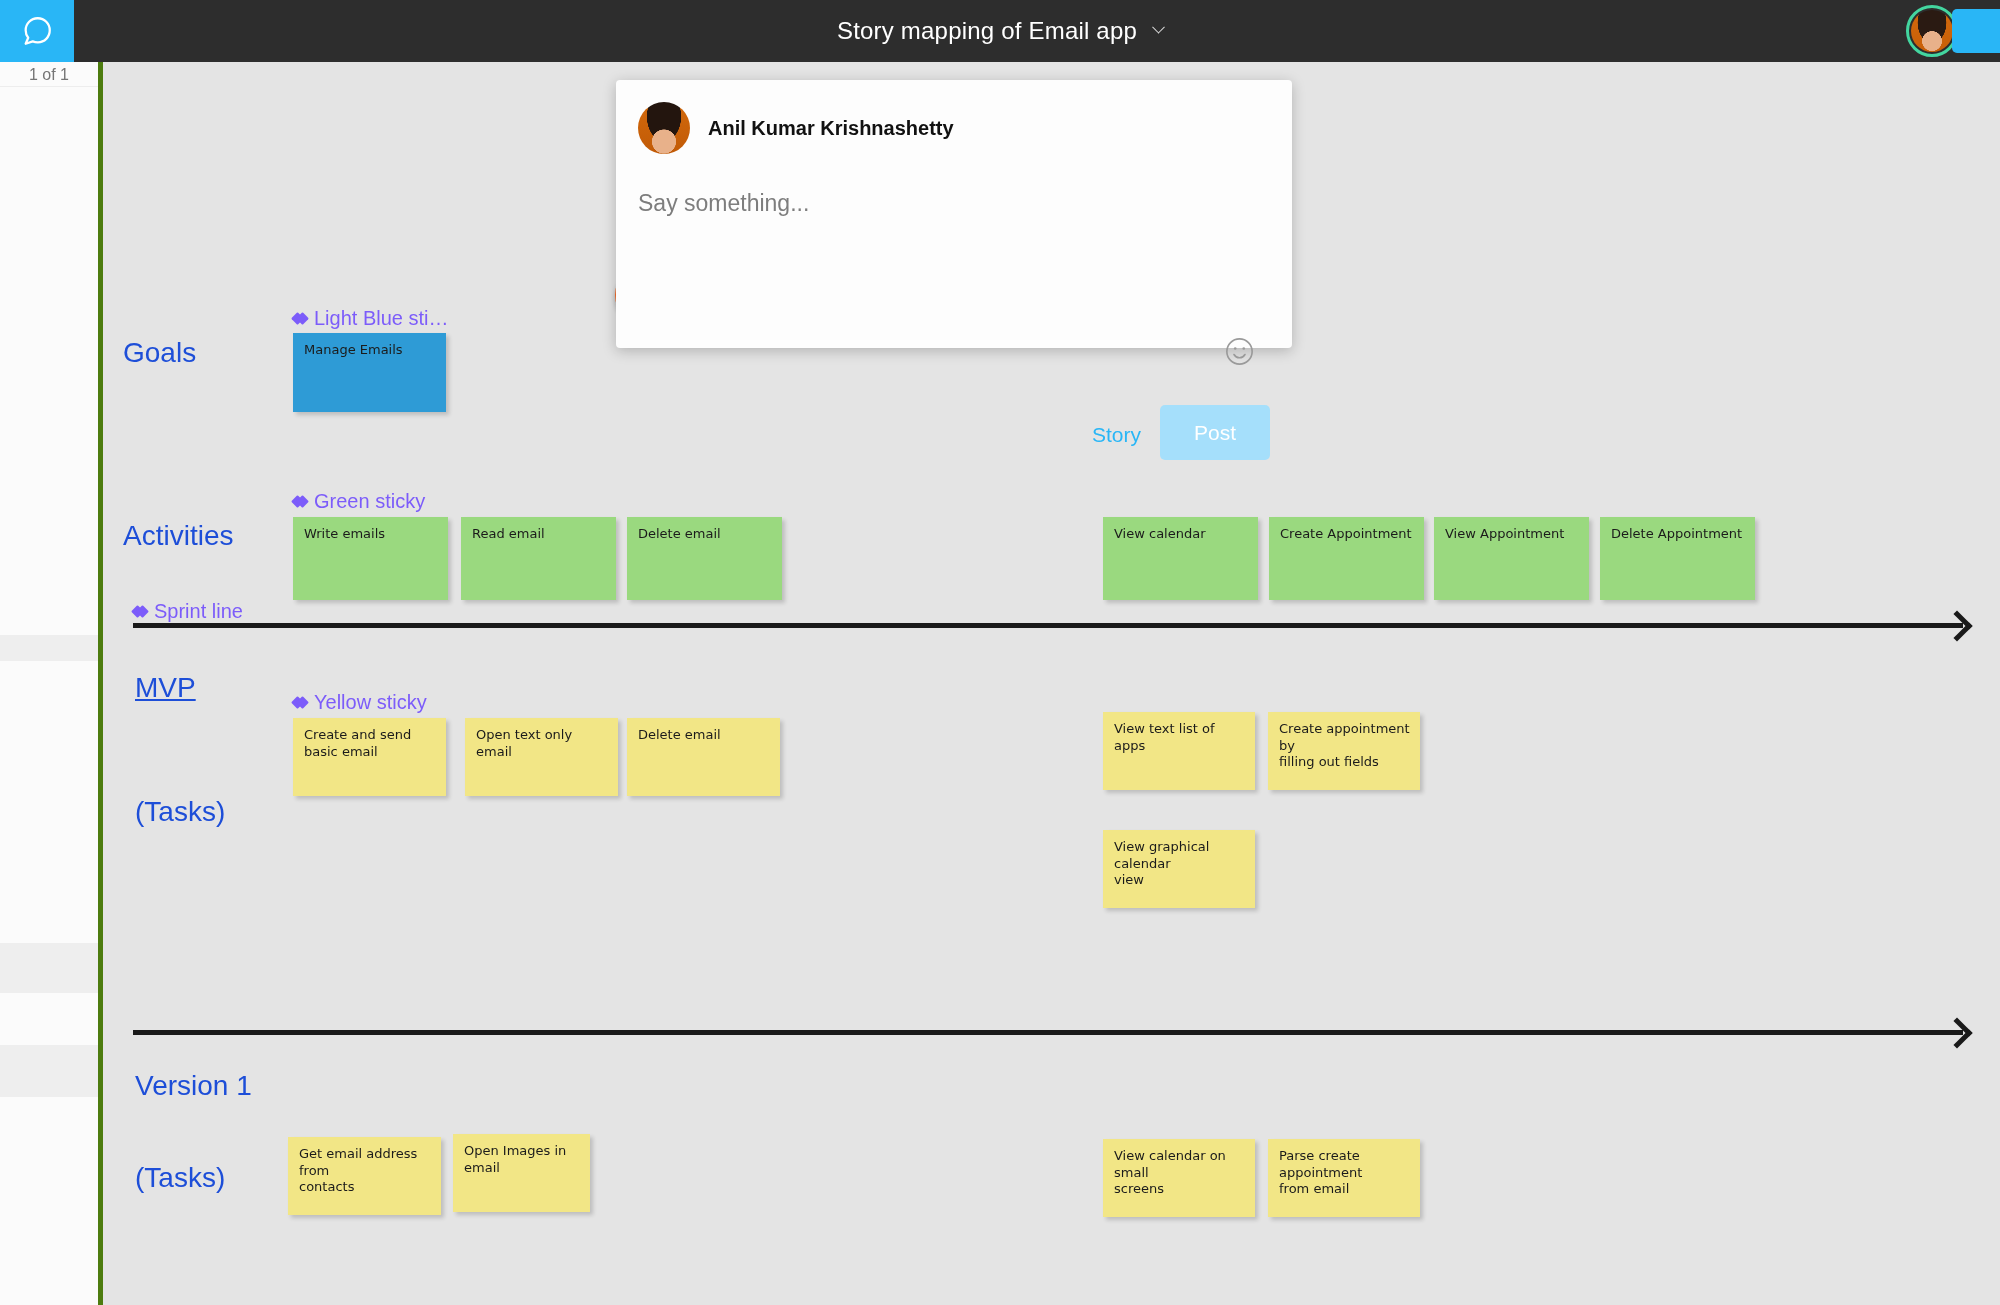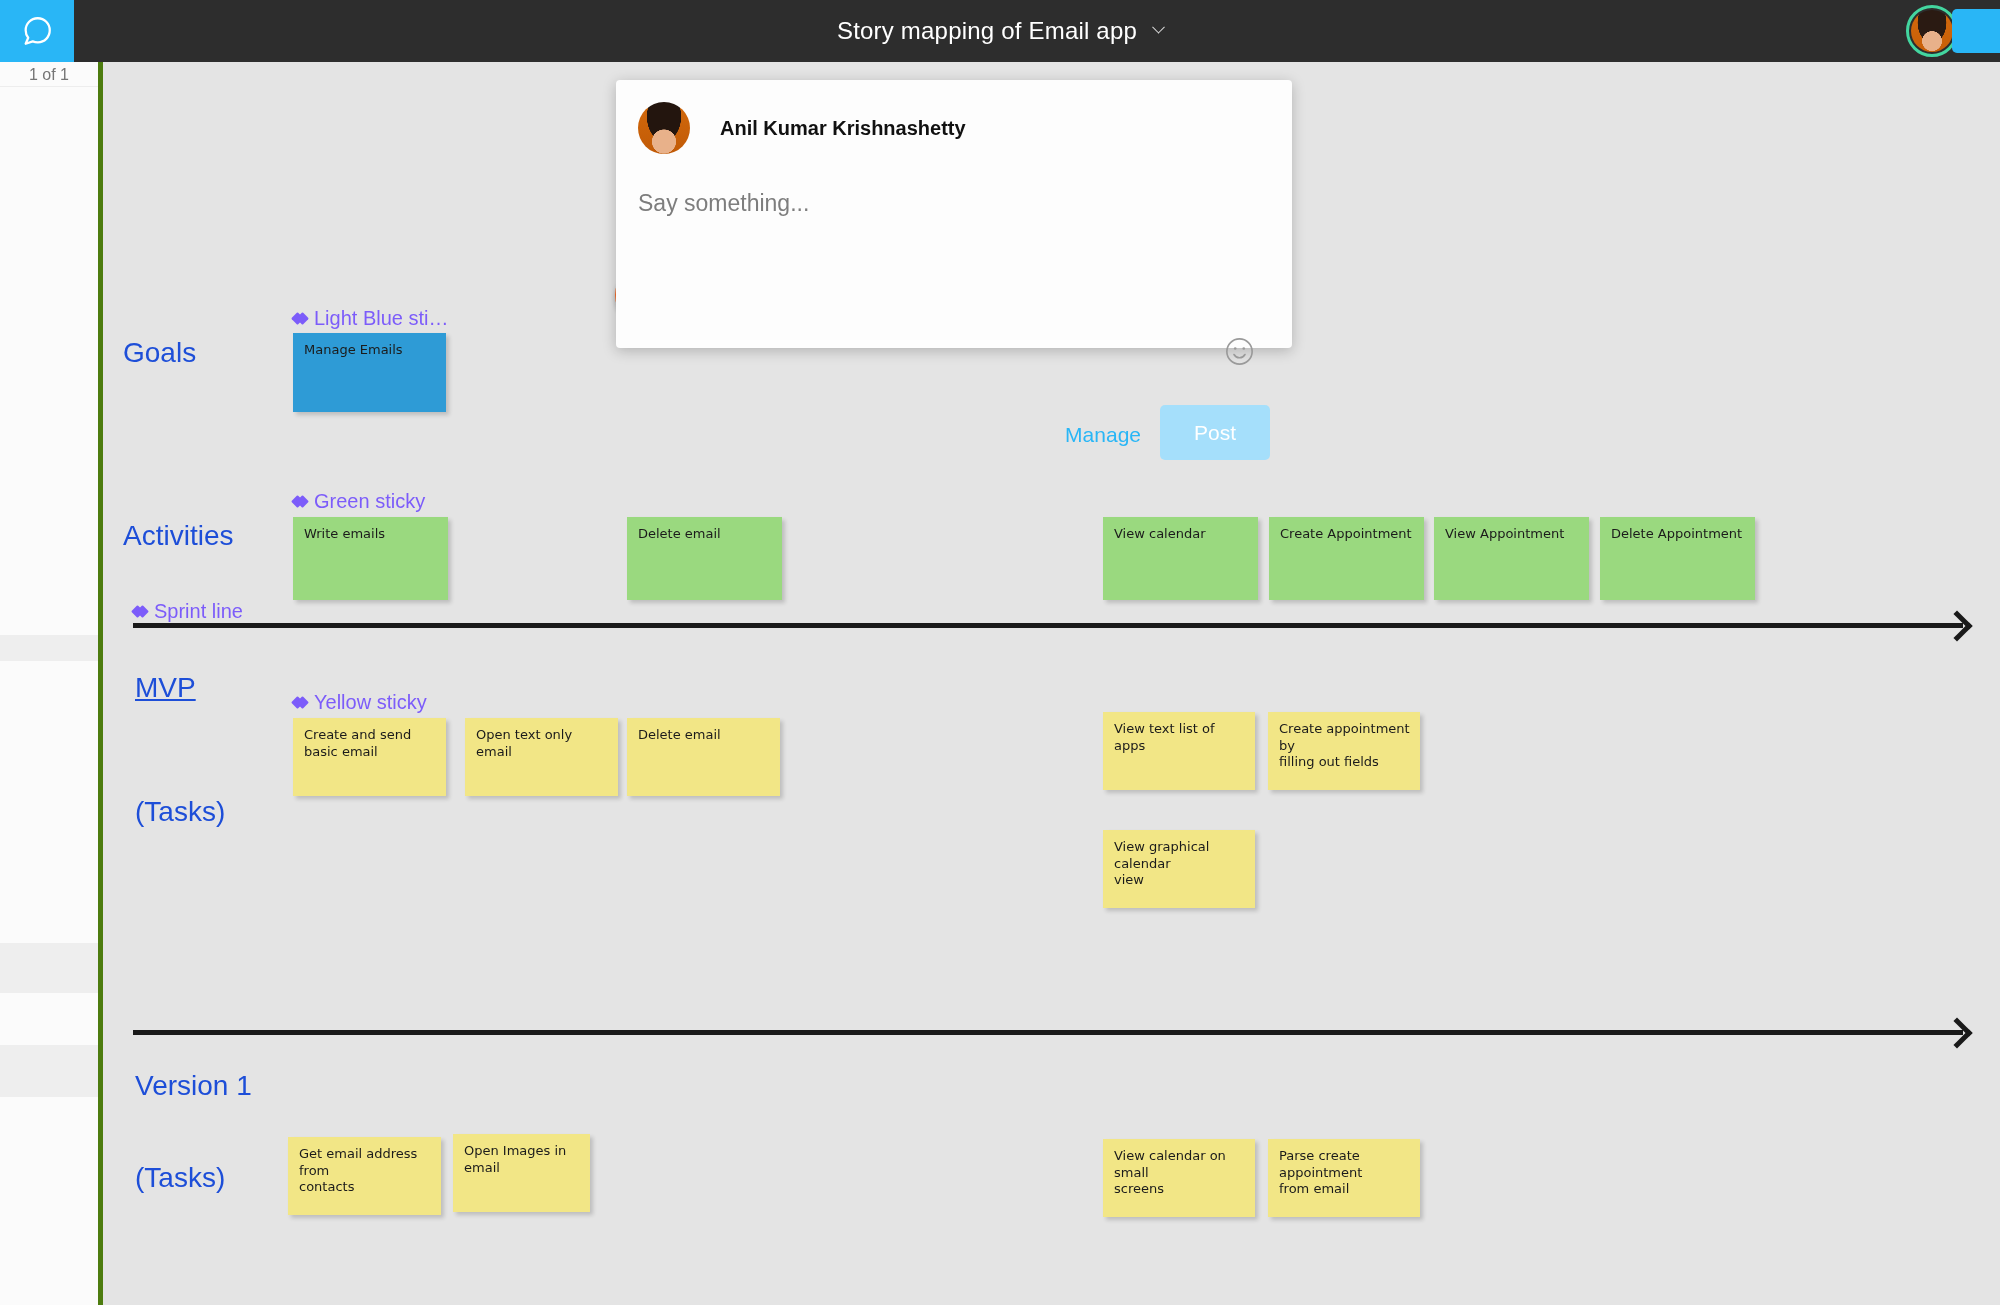--- a/index.html
+++ b/index.html
@@ -186,21 +186,21 @@
     position: absolute;
     left: 616px; top: 80px;
     width: 676px; height: 268px;
     background: #fdfdfd;
     border-radius: 4px;
     box-shadow: 0 3px 14px rgba(0,0,0,.22);
     z-index: 35;
   }
   #dialog-author-row {
     position: absolute; left: 22px; top: 22px;
-    display: flex; align-items: center; gap: 30px;
+    display: flex; align-items: center; gap: 18px;
   }
   #author-avatar {
     width: 52px; height: 52px; border-radius: 50%;
     background:
       radial-gradient(circle at 50% 76%, #e8b18a 0 25%, transparent 26%),
       radial-gradient(ellipse at 50% 28%, #23150e 0 46%, transparent 47%),
       linear-gradient(#d2690c, #c15a06);
     flex: none;
   }
   #author-name {
@@ -302,20 +302,23 @@
   </div>
 
   <div class="sticky-type-label" style="left:190px; top:428px;">
     <span class="diamond-icon"></span>
     <span>Green sticky</span>
   </div>
 
   <div class="sticky green" style="left:190px;  top:455px; width:155px; height:83px;">
     <span class="txt">Write emails</span>
   </div>
+  <div class="sticky green" style="left:358px;  top:455px; width:155px; height:83px;">
+    <span class="txt">Read email</span>
+  </div>
   <div class="sticky green" style="left:524px;  top:455px; width:155px; height:83px;">
     <span class="txt">Delete email</span>
   </div>
 
   <div class="sticky green" style="left:1000px; top:455px; width:155px; height:83px;">
     <span class="txt">View calendar</span>
   </div>
   <div class="sticky green" style="left:1166px; top:455px; width:155px; height:83px;">
     <span class="txt">Create Appointment</span>
   </div>
@@ -392,15 +395,15 @@
 
   <div id="emoji-icon-btn">
     <svg width="33" height="33" viewBox="0 0 24 24" fill="none" stroke="#9a9a9a" stroke-width="1.2" stroke-linecap="round">
       <circle cx="12" cy="12" r="9.2"></circle>
       <circle cx="8.9" cy="9.8" r=".95" fill="#9a9a9a" stroke="none"></circle>
       <circle cx="15.1" cy="9.8" r=".95" fill="#9a9a9a" stroke="none"></circle>
       <path d="M8 14.2a4.6 4.6 0 0 0 8 0"></path>
     </svg>
   </div>
 
-  <button id="cancel-button">Manage</button>
+  <button id="cancel-button">Story</button>
   <button id="post-button">Post</button>
 </div>
 
 </body></html>

